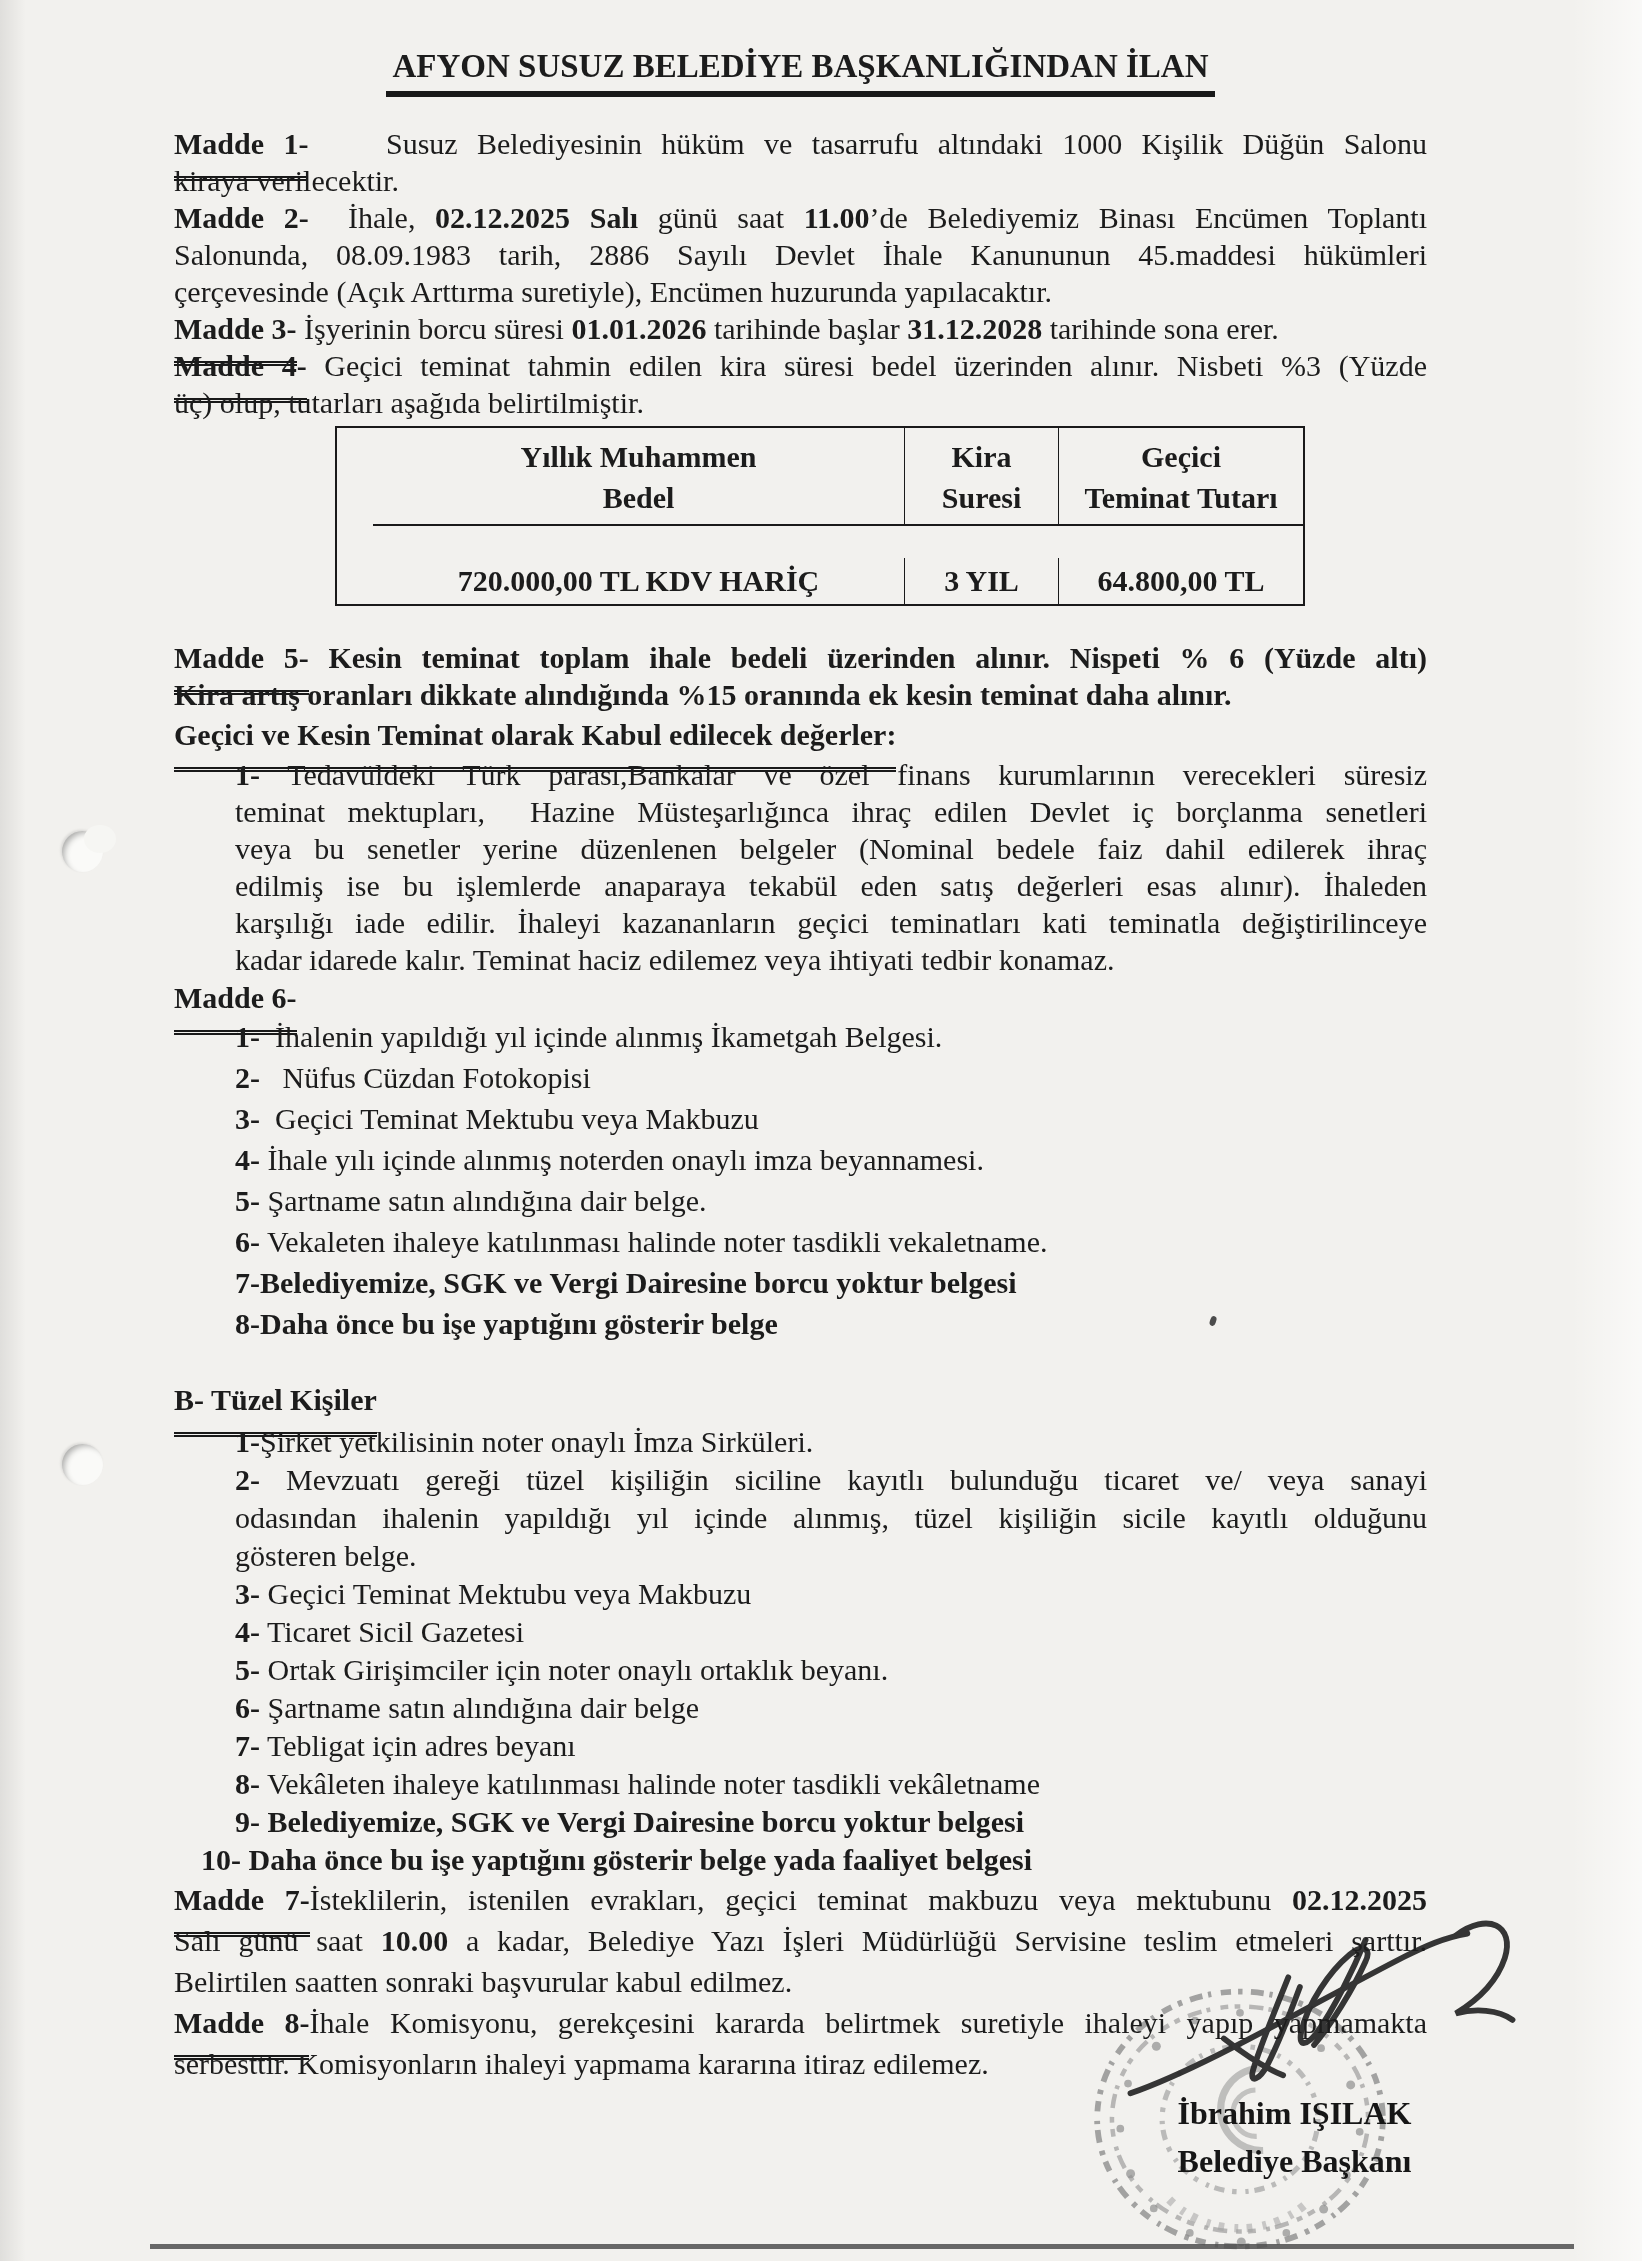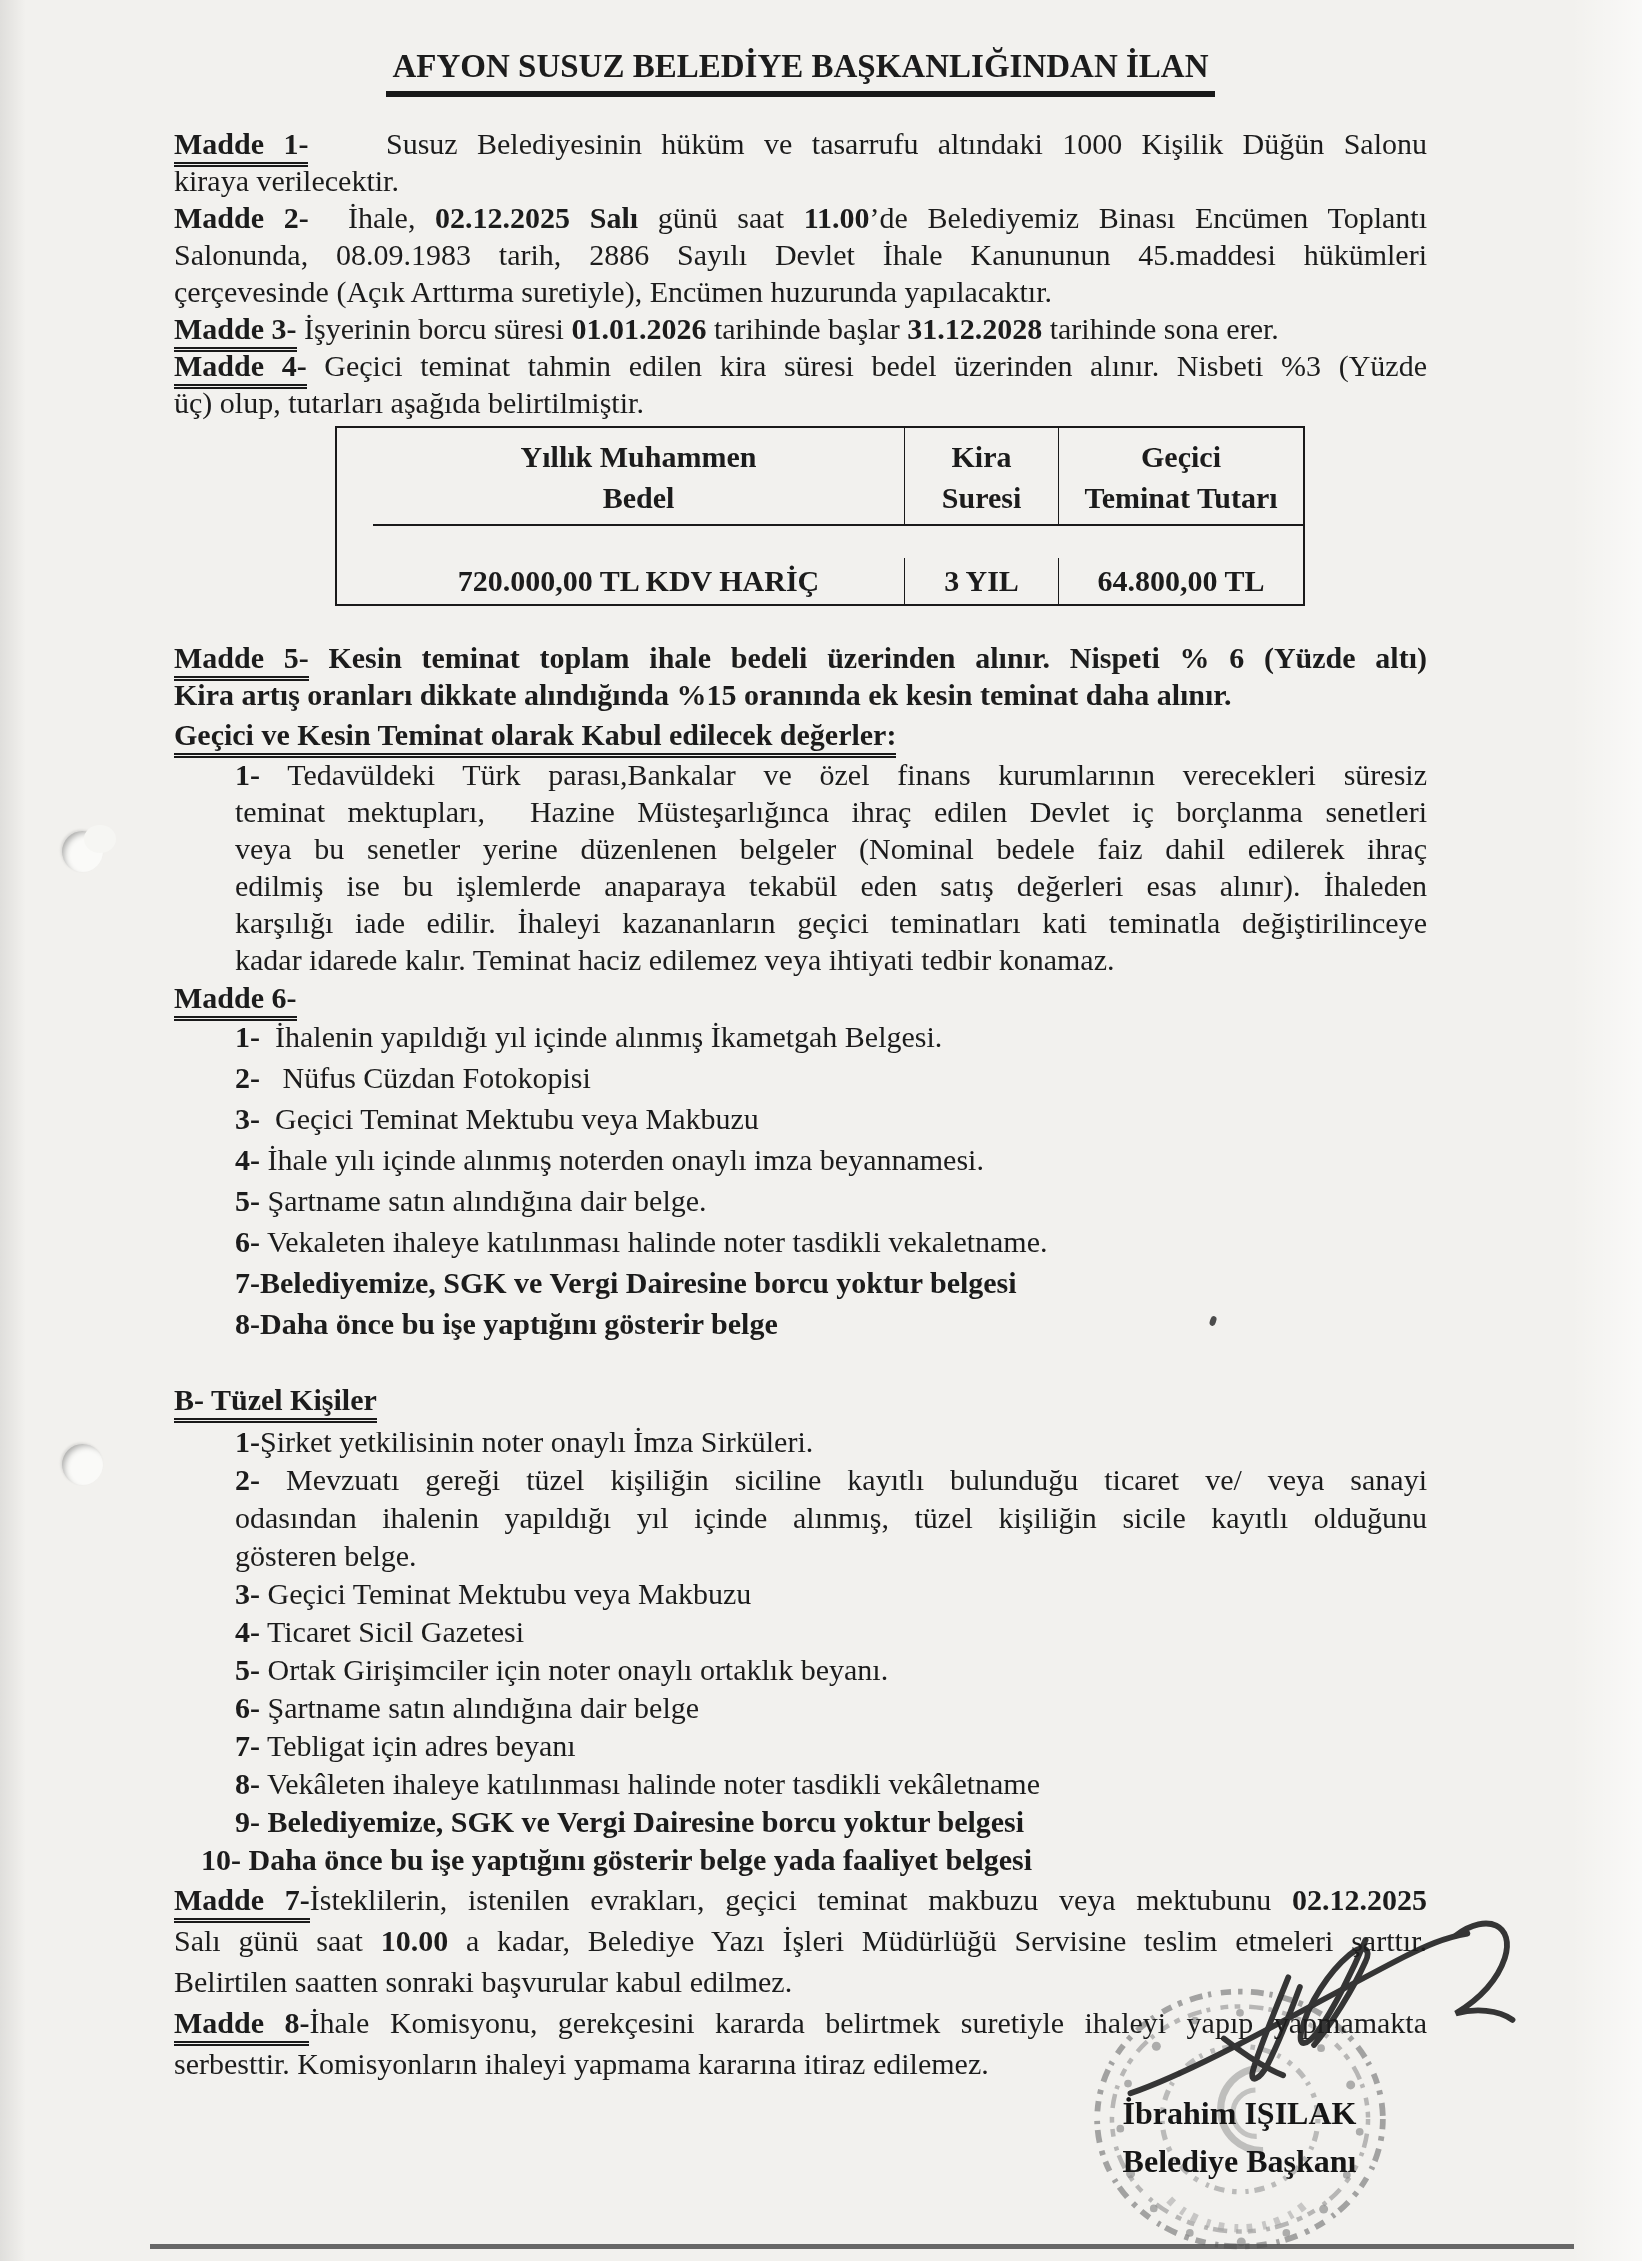--- a/index.html
+++ b/index.html
@@ -24,21 +24,21 @@
   .title-wrap{text-align:center;margin-bottom:28px;}
   .title{
     display:inline-block;font-weight:bold;font-size:33px;line-height:40px;
     border-bottom:6.4px solid #191919;padding:0 6.4px 5.2px 6.4px;letter-spacing:0px;
   }
   .line{min-height:1em;}
   .line.just{text-align:justify;text-align-last:justify;}
   .line.ind-item{padding-left:61px;}
   .line.ind-item10{padding-left:27px;}
   .b{font-weight:bold;}
-  .u{border-bottom:5.8px double #191919;padding-bottom:2px;}
+  .u{border-bottom:5.8px double #191919;padding-bottom:16px;}
   [data-name="madde-5"]{margin-top:0px;}
   [data-name="teminat-heading"]{margin-top:2.6px;}
   [data-name="teminat-item-1"]{margin-top:2.6px;}
   [data-name="madde-6"]{margin-top:1.3px;}
   [data-name="heading-a"]{margin-top:5.2px;}
   [data-name="list-a"] .line{line-height:41px;}
   [data-name="list-b"] .line{line-height:38px;}
   [data-name="gap-a-b"]{height:37px;}
   [data-name="heading-b"]{margin-bottom:5.2px;}
   [data-name="madde-7"] .line,[data-name="madde-8"] .line{line-height:41px;}
@@ -55,21 +55,21 @@
   .rt-cell.c2{width:155px;border-left:1.9px solid #1a1a1a;border-right:1.9px solid #1a1a1a;}
   .rt-cell.c3{flex:1;}
   .rt-head .rt-cell{padding:7.7px 0 6.4px 0;}
   .rt-head .hline{line-height:41px;}
   .rt-body .rt-cell{line-height:46px;height:46px;margin-top:32px;}
 
   
   .stamp-svg{position:absolute;left:1092px;top:1987px;z-index:1;}
   .sig-svg{position:absolute;left:1095px;top:1900px;z-index:2;}
   .sig-text{
-    position:absolute;left:1040px;top:2089px;width:399px;z-index:5;
+    position:absolute;left:1095px;top:2089px;width:399px;z-index:5;
     text-align:center;font-weight:bold;font-size:32px;line-height:48px;color:#161616;
   }
   
   .hole{position:absolute;width:41px;height:41px;border-radius:50%;background:#fafaf8;z-index:7;
     box-shadow:inset 4.5px 3.9px 6.4px -2.6px rgba(0,0,0,.32), -1.3px -1.3px 2.6px rgba(0,0,0,.10);}
   .hole-1{left:62px;top:831px;}
   .hole-1::after{content:"";position:absolute;right:-13px;top:-6.4px;width:32px;height:28px;
     background:#f6f6f3;border-radius:50%;}
   .hole-2{left:62px;top:1444px;}
   .ink-dot{position:absolute;left:1210px;top:1316px;width:6.4px;height:10.3px;background:#2f2f2f;

